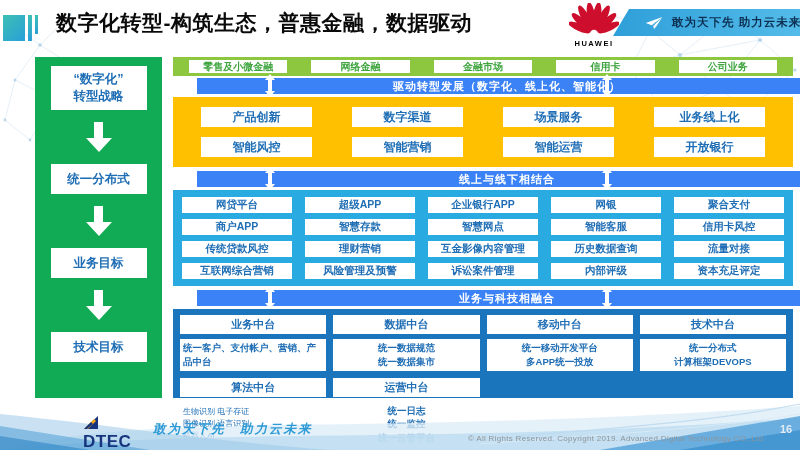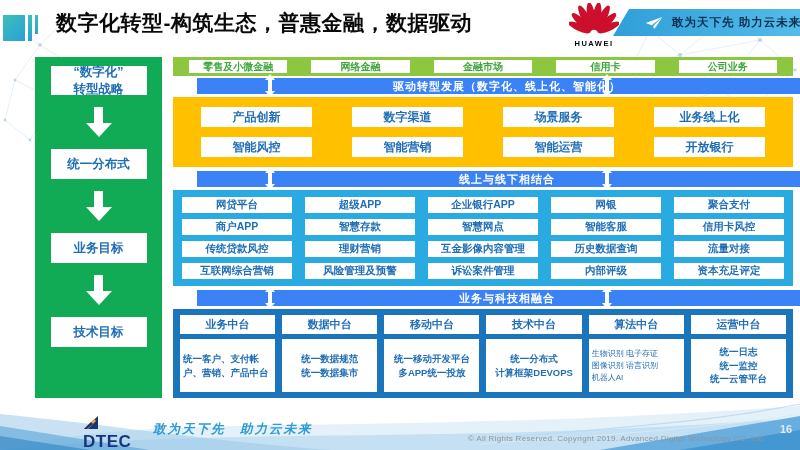--- a/index.html
+++ b/index.html
@@ -34,21 +34,21 @@
   
   .strategy {
     position:absolute; left:35px; top:57px; width:127px; height:341px;
     background:#12ab55; display:flex; flex-direction:column; align-items:center;
   }
   .strategy .sbox {
     width:96px; background:#fff; color:#1f6eb5; font-weight:bold; font-size:12.5px;
     display:flex; align-items:center; justify-content:center; text-align:center;
     line-height:1.35;
   }
-  .sbox.first { margin-top:9px; height:29px; }
+  .sbox.first { margin-top:9px; height:44px; }
   .sbox.small { height:30px; }
   .dar { display:flex; flex-direction:column; align-items:center; margin:12px 0; }
   .dar .stem { width:9px; height:16px; background:#fff; }
   .dar .head { width:0; height:0; border-left:13px solid transparent; border-right:13px solid transparent; border-top:14px solid #fff; }
 
   
   .main { position:absolute; left:173px; top:57px; width:620px; height:321px; }
 
   .row-green {
     position:absolute; top:0; left:0; width:620px; height:19px; background:#8dc63f;
@@ -84,21 +84,21 @@
     position:absolute; top:133px; left:0; width:620px; height:96px; background:#29abe2;
     display:grid; grid-template-columns:repeat(5,1fr); gap:6px 13px; padding:7px 9px;
   }
   .grid-blue .cell {
     background:#fff; color:#1f6eb5; font-weight:bold; font-size:10.5px;
     display:flex; align-items:center; justify-content:center; white-space:nowrap;
   }
 
   .platforms {
     position:absolute; top:252px; left:0; width:620px; height:89px; background:#1b75bc;
-    display:grid; grid-template-columns:repeat(6,1fr); gap:7px; padding:6px 7px;
+    display:grid; grid-template-columns:repeat(4,1fr); gap:7px; padding:6px 7px;
   }
   .pcol { display:flex; flex-direction:column; }
   .pcol .ph {
     height:19px; background:#fff; color:#1f6eb5; font-weight:bold; font-size:11px;
     display:flex; align-items:center; justify-content:center; margin-bottom:5px; white-space:nowrap;
   }
   .pcol .pc {
     flex:1; background:#fff; color:#1f6eb5; font-weight:bold; font-size:9.5px; line-height:1.45;
     display:flex; align-items:center; justify-content:center; text-align:center; padding:2px 3px;
   }

